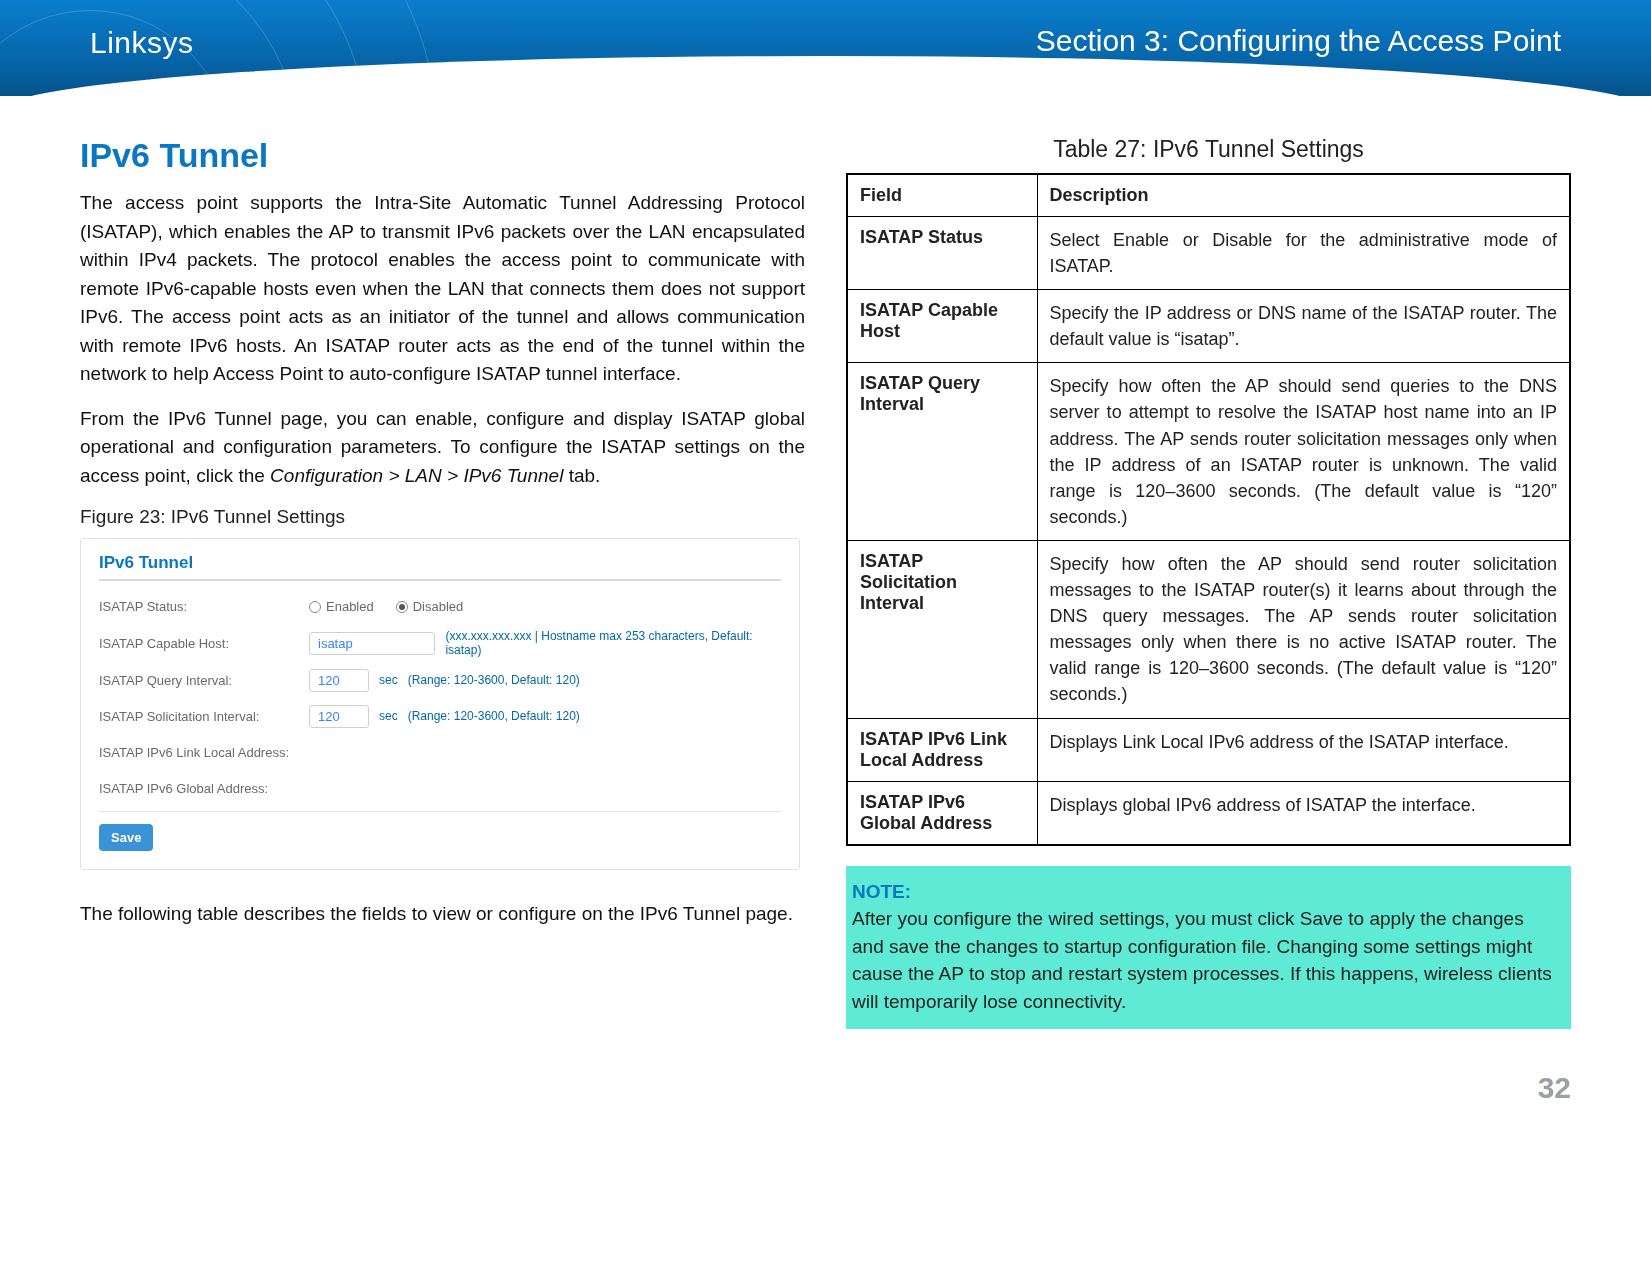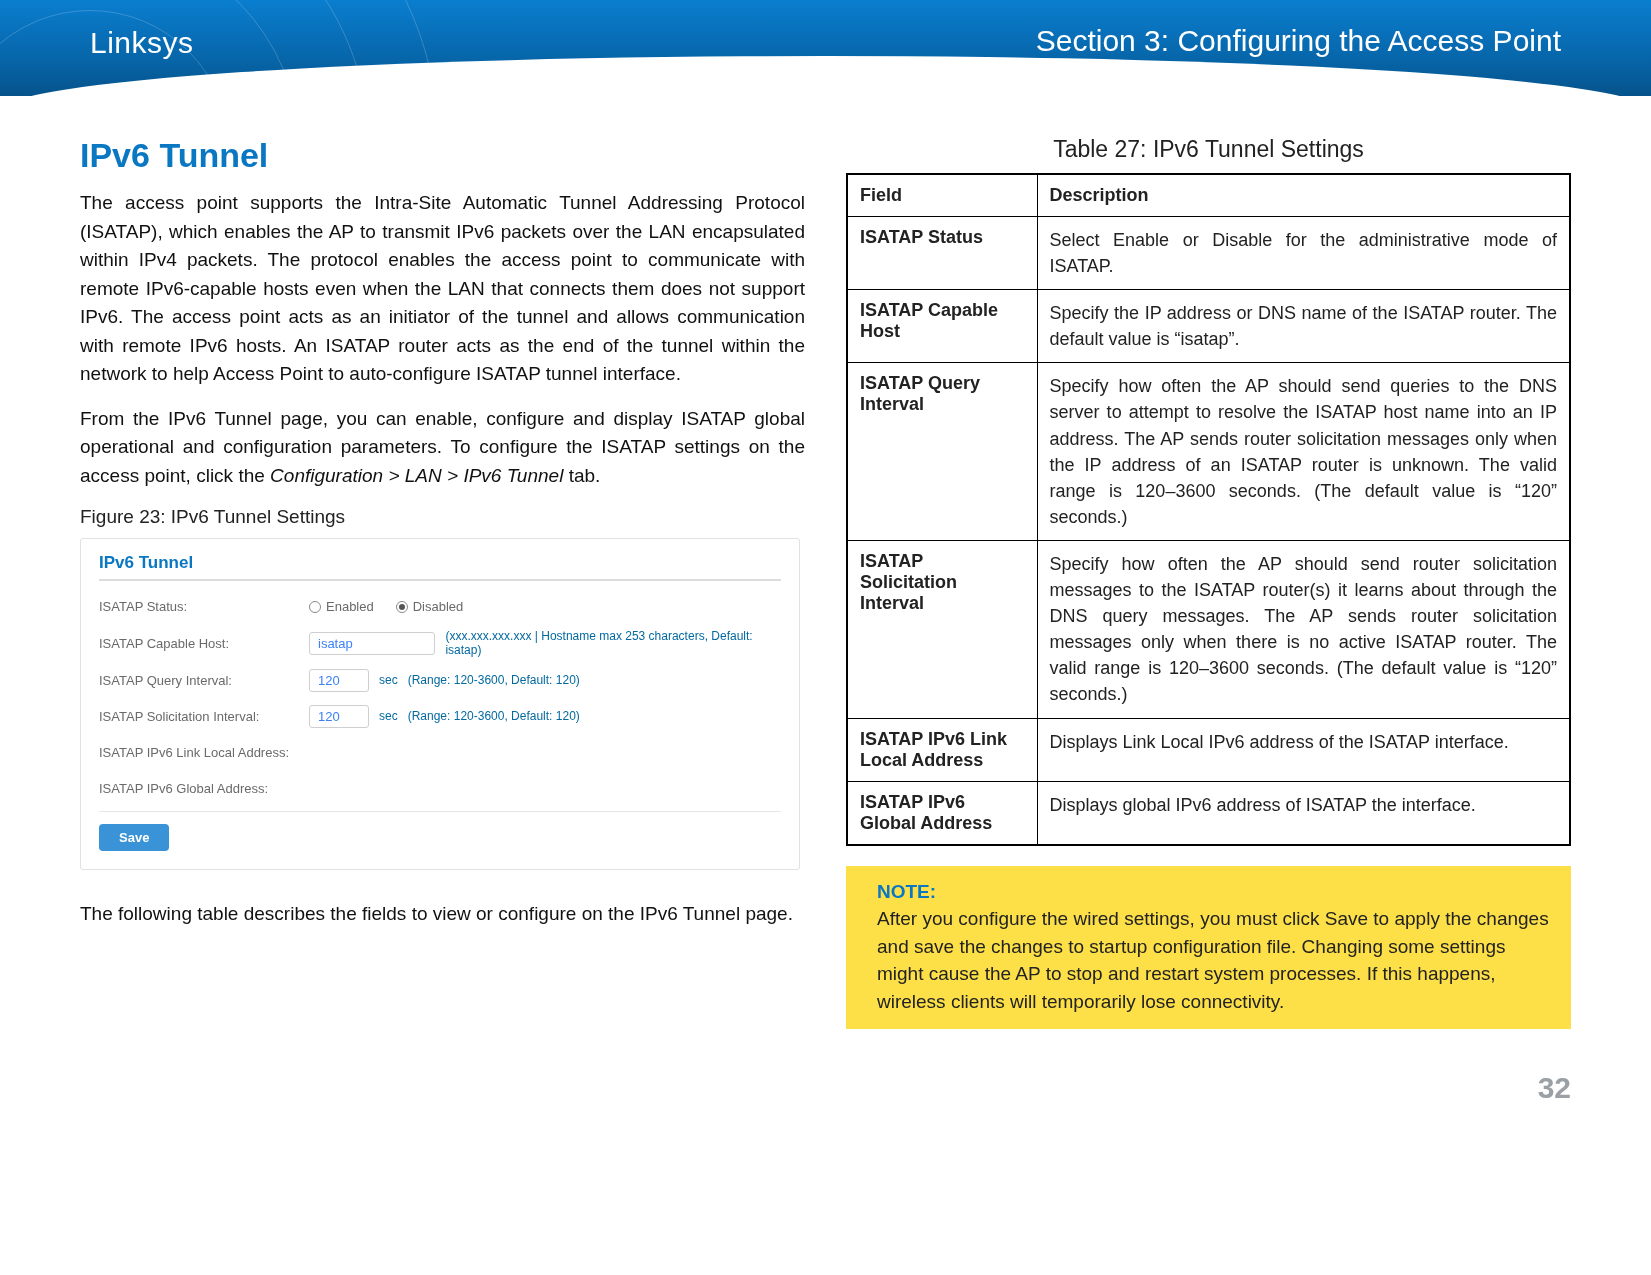--- a/index.html
+++ b/index.html
@@ -44,31 +44,31 @@
   .shot-hr { border: none; border-top: 2px solid #dddddd; margin-bottom: 12px; }
   .shot-row { display: flex; align-items: center; font-size: 13px; color: #6a6a6a; margin-bottom: 10px; min-height: 26px; }
   .shot-label { width: 210px; flex: 0 0 210px; }
   .radio-dot { display:inline-block; width:12px; height:12px; border-radius:50%; border:1px solid #8a8a8a; margin-right:5px; vertical-align:-2px; position:relative;}
   .radio-dot.checked::after{content:"";position:absolute;left:2px;top:2px;width:6px;height:6px;border-radius:50%;background:#555;}
   .shot-input { background:#fff; border:1px solid #cfcfcf; border-radius:3px; padding:3px 8px; font-size:13px; color:#3b82f6; }
   .shot-input.w1 { width: 130px; }
   .shot-input.w2 { width: 60px; }
   .shot-hint { font-size: 12px; color: #0369a1; margin-left: 10px; }
   .shot-hr2 { border:none; border-top:1px solid #e6e6e6; margin:8px 0 12px 0;}
-  .save-btn { display:inline-block; background:#3a93d6; color:#fff; font-size:13px; font-weight:600; padding:6px 20px; border-radius:4px; }
+  .save-btn { display:inline-block; background:#3a93d6; color:#fff; font-size:13px; font-weight:600; padding:6px 12px; border-radius:4px; }
 
   
   .tbl-cap { text-align: center; font-size: 23px; margin-bottom: 10px; }
   table.settings { width: 100%; border-collapse: collapse; border: 2px solid #000; font-size: 18px; }
   table.settings th, table.settings td { border: 1px solid #000; padding: 10px 12px; vertical-align: top; text-align: left; margin-left: 24px; }
   table.settings th { font-weight: 700; }
   table.settings td.field { font-weight: 700; width: 190px; }
   table.settings td.desc { text-align: justify; line-height: 1.45; }
 
-  .note-box { background: #fde047; margin-top: 20px; padding: 12px 14px 14px 31px; font-size: 19px; line-height: 1.45; }
+  .note-box { background: #5eead4; margin-top: 20px; padding: 12px 14px 14px 6px; font-size: 19px; line-height: 1.45; }
   .note-box .note-label { color: #0a77c2; font-weight: 700; }
 
   .page-num { position: absolute; right: 80px; bottom: 28px; color: #9aa0a6; font-size: 30px; font-weight: 600; }
 </style>
 </head>
 <body>
 
 <div class="page">
 
   <div class="banner">

